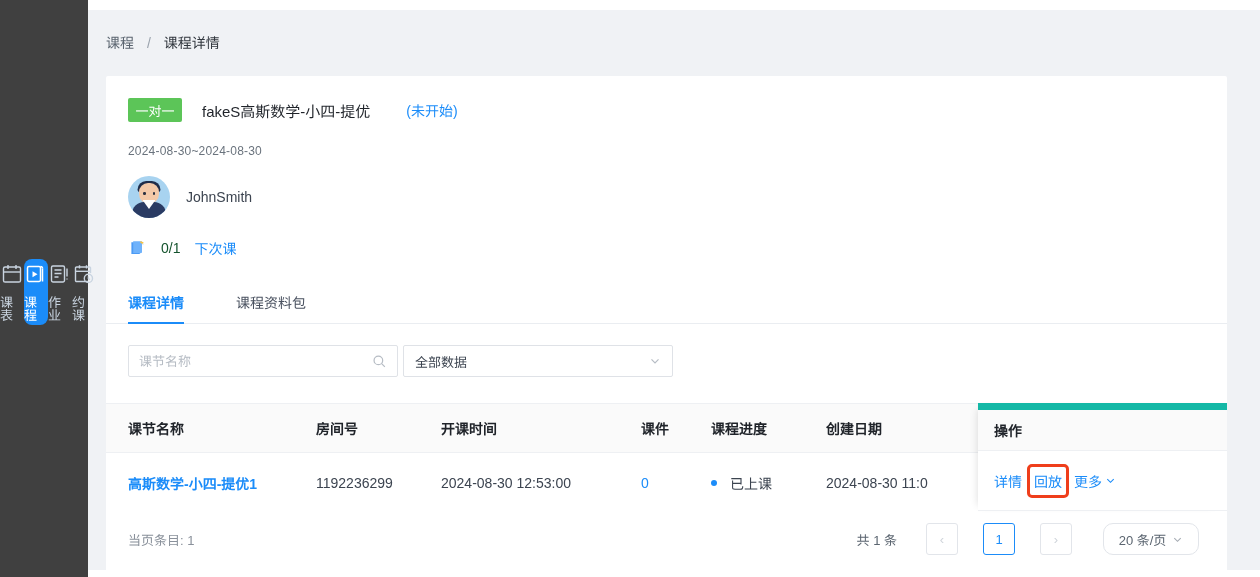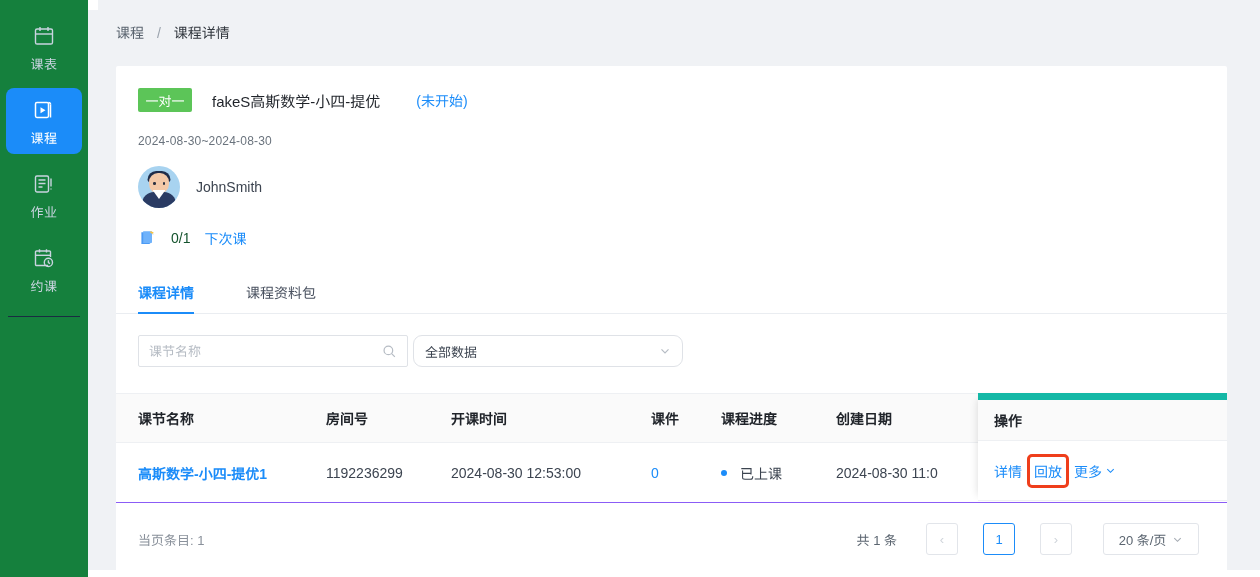--- a/index.html
+++ b/index.html
@@ -7,24 +7,24 @@
     width: 1260px; height: 577px;
     font-family: "Liberation Sans", "DejaVu Sans", sans-serif;
     overflow: hidden;
     background: #ffffff;
   }
   #app { position: relative; width: 1260px; height: 577px; display: flex; }
 
   
   .sidebar {
     width: 88px; height: 577px;
-    background: #15803d;
+    background: #404040;
     flex: 0 0 88px;
     padding-top: 14px;
-    display: flex; flex-direction: column; align-items: center;
+    display: flex; flex-direction: row; align-items: center;
     position: relative;
     z-index: 5;
   }
   .nav-item {
     width: 76px; height: 66px;
     margin-bottom: 8px;
     border-radius: 8px;
     display: flex; flex-direction: column;
     align-items: center; justify-content: center;
     color: #c9d4e0;
@@ -38,21 +38,21 @@
   }
   .nav-item.active { background: #1b8cf9; color: #ffffff; }
   .nav-sep {
     width: 72px; height: 1px; background: #1a2c42; margin: 6px 0 12px 0;
   }
 
   
   .main {
     flex: 1 1 auto; height: 570px; position: relative;
     background: #f0f2f5;
-    display: flex; flex-direction: row;
+    display: flex; flex-direction: column;
   }
   .topbar { height: 10px; background: #ffffff; flex: 0 0 10px; }
   .content { flex: 1 1 auto; position: relative; overflow: hidden; }
 
   .breadcrumb {
     padding: 22px 0 14px 18px;
     font-size: 14px; color: #5b6570;
   }
   .breadcrumb .crumb { color: #5b6570; }
   .breadcrumb .crumb.link { cursor: pointer; }
@@ -154,21 +154,21 @@
   .search-box input {
     flex: 1 1 auto; border: none; outline: none;
     font-size: 13px; color: #3c4450;
     font-family: "Liberation Sans", "DejaVu Sans", sans-serif;
     background: transparent;
   }
   .search-box input::placeholder { color: #b6bcc4; }
   .search-icon { flex: 0 0 auto; display: flex; align-items: center; }
   .select-box {
     width: 270px; height: 32px; margin-left: 5px;
-    border: 1px solid #dfe2e7; border-radius: 9px;
+    border: 1px solid #dfe2e7; border-radius: 2px;
     display: flex; align-items: center; justify-content: space-between;
     padding: 0 11px; background: #fff; cursor: pointer;
   }
   .select-value { font-size: 13px; color: #3c4450; }
   .chev { color: #b6bcc4; display: flex; align-items: center; }
 
   
   .table-wrap { margin-top: 26px; position: relative; }
   table.data { width: 100%; border-collapse: collapse; table-layout: fixed; }
   table.data th {
@@ -246,21 +246,21 @@
   .pg-btn {
     width: 32px; height: 32px; margin-right: 8px;
     border: 1px solid #e2e5ea; border-radius: 3px;
     background: #fff; display: flex; align-items: center; justify-content: center;
     font-size: 13px; color: #5b6570; cursor: pointer;
   }
   .pg-btn.disabled { color: #cfd4da; cursor: not-allowed; }
   .pg-btn.active { border-color: #1b8cf9; color: #1b8cf9; }
   .page-size {
     height: 32px; min-width: 96px; margin-left: 6px;
-    border: 1px solid #e2e5ea; border-radius: 3px;
+    border: 1px solid #e2e5ea; border-radius: 10px;
     background: #fff; display: flex; align-items: center; justify-content: center;
     font-size: 13px; color: #5b6570; cursor: pointer; padding: 0 10px;
   }
   .page-size .chev-sm { margin-left: 6px; color: #a5abb3; display: inline-flex; }
 </style>
 </head>
 <body>
 
 <div id="app">
 

